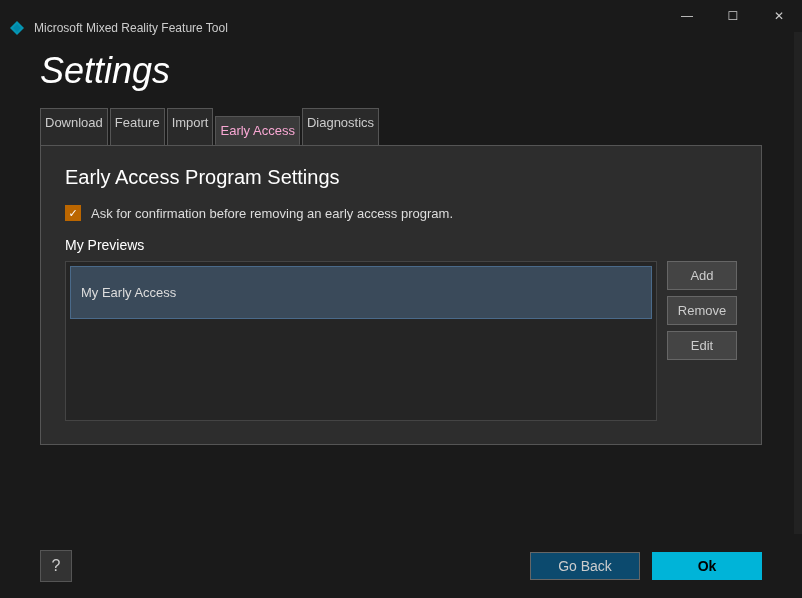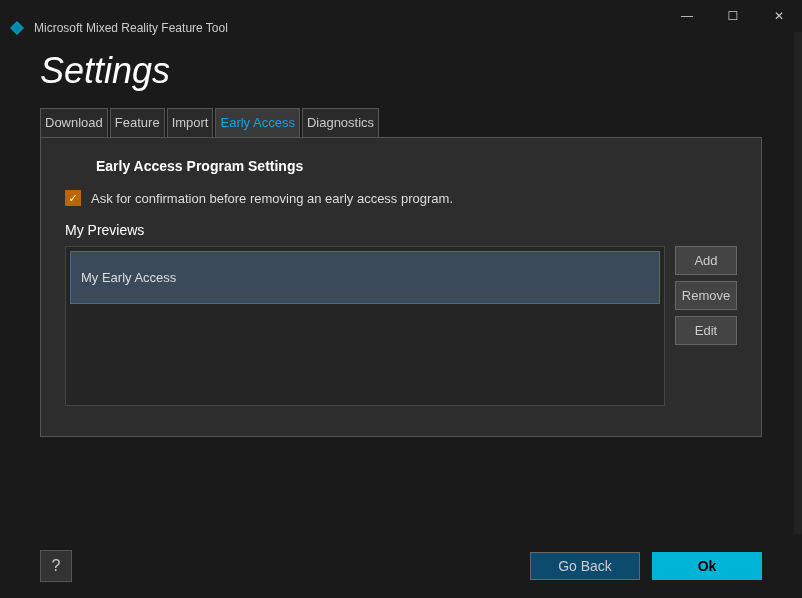--- a/index.html
+++ b/index.html
@@ -74,39 +74,39 @@
       border: 1px solid #555;
       background: #2a2a2a;
       color: #cccccc;
       font-size: 13px;
       cursor: pointer;
       border-bottom: none;
       margin-right: 2px;
     }
     .tab.active {
       background: #3a3a3a;
-      color: #0ea5e9;
+      color: #f9a8d4;
       border-bottom: 1px solid #3a3a3a;
+      margin-top: 8px;
     }
 
     
     .content-area {
       margin: 0 40px;
       border: 1px solid #555;
       background: #2d2d2d;
       padding: 20px 24px;
       min-height: 300px;
     }
 
     .section-title {
-      font-size: 14px;
-      font-weight: 700;
+      font-size: 20px;
+      font-weight: 400;
       margin-bottom: 16px;
       color: #ffffff;
-      margin-left: 31px;
     }
 
     .checkbox-row {
       display: flex;
       align-items: center;
       gap: 10px;
       margin-bottom: 16px;
     }
     .checkbox-box {
       width: 16px;
@@ -161,21 +161,21 @@
       border: 1px solid #4a6a8a;
     }
 
     .previews-buttons {
       display: flex;
       flex-direction: column;
       gap: 6px;
     }
 
     .action-btn {
-      width: 62px;
+      width: 70px;
       padding: 6px 0;
       background: #444;
       border: 1px solid #666;
       color: #cccccc;
       font-size: 13px;
       cursor: pointer;
       text-align: center;
     }
 
     

